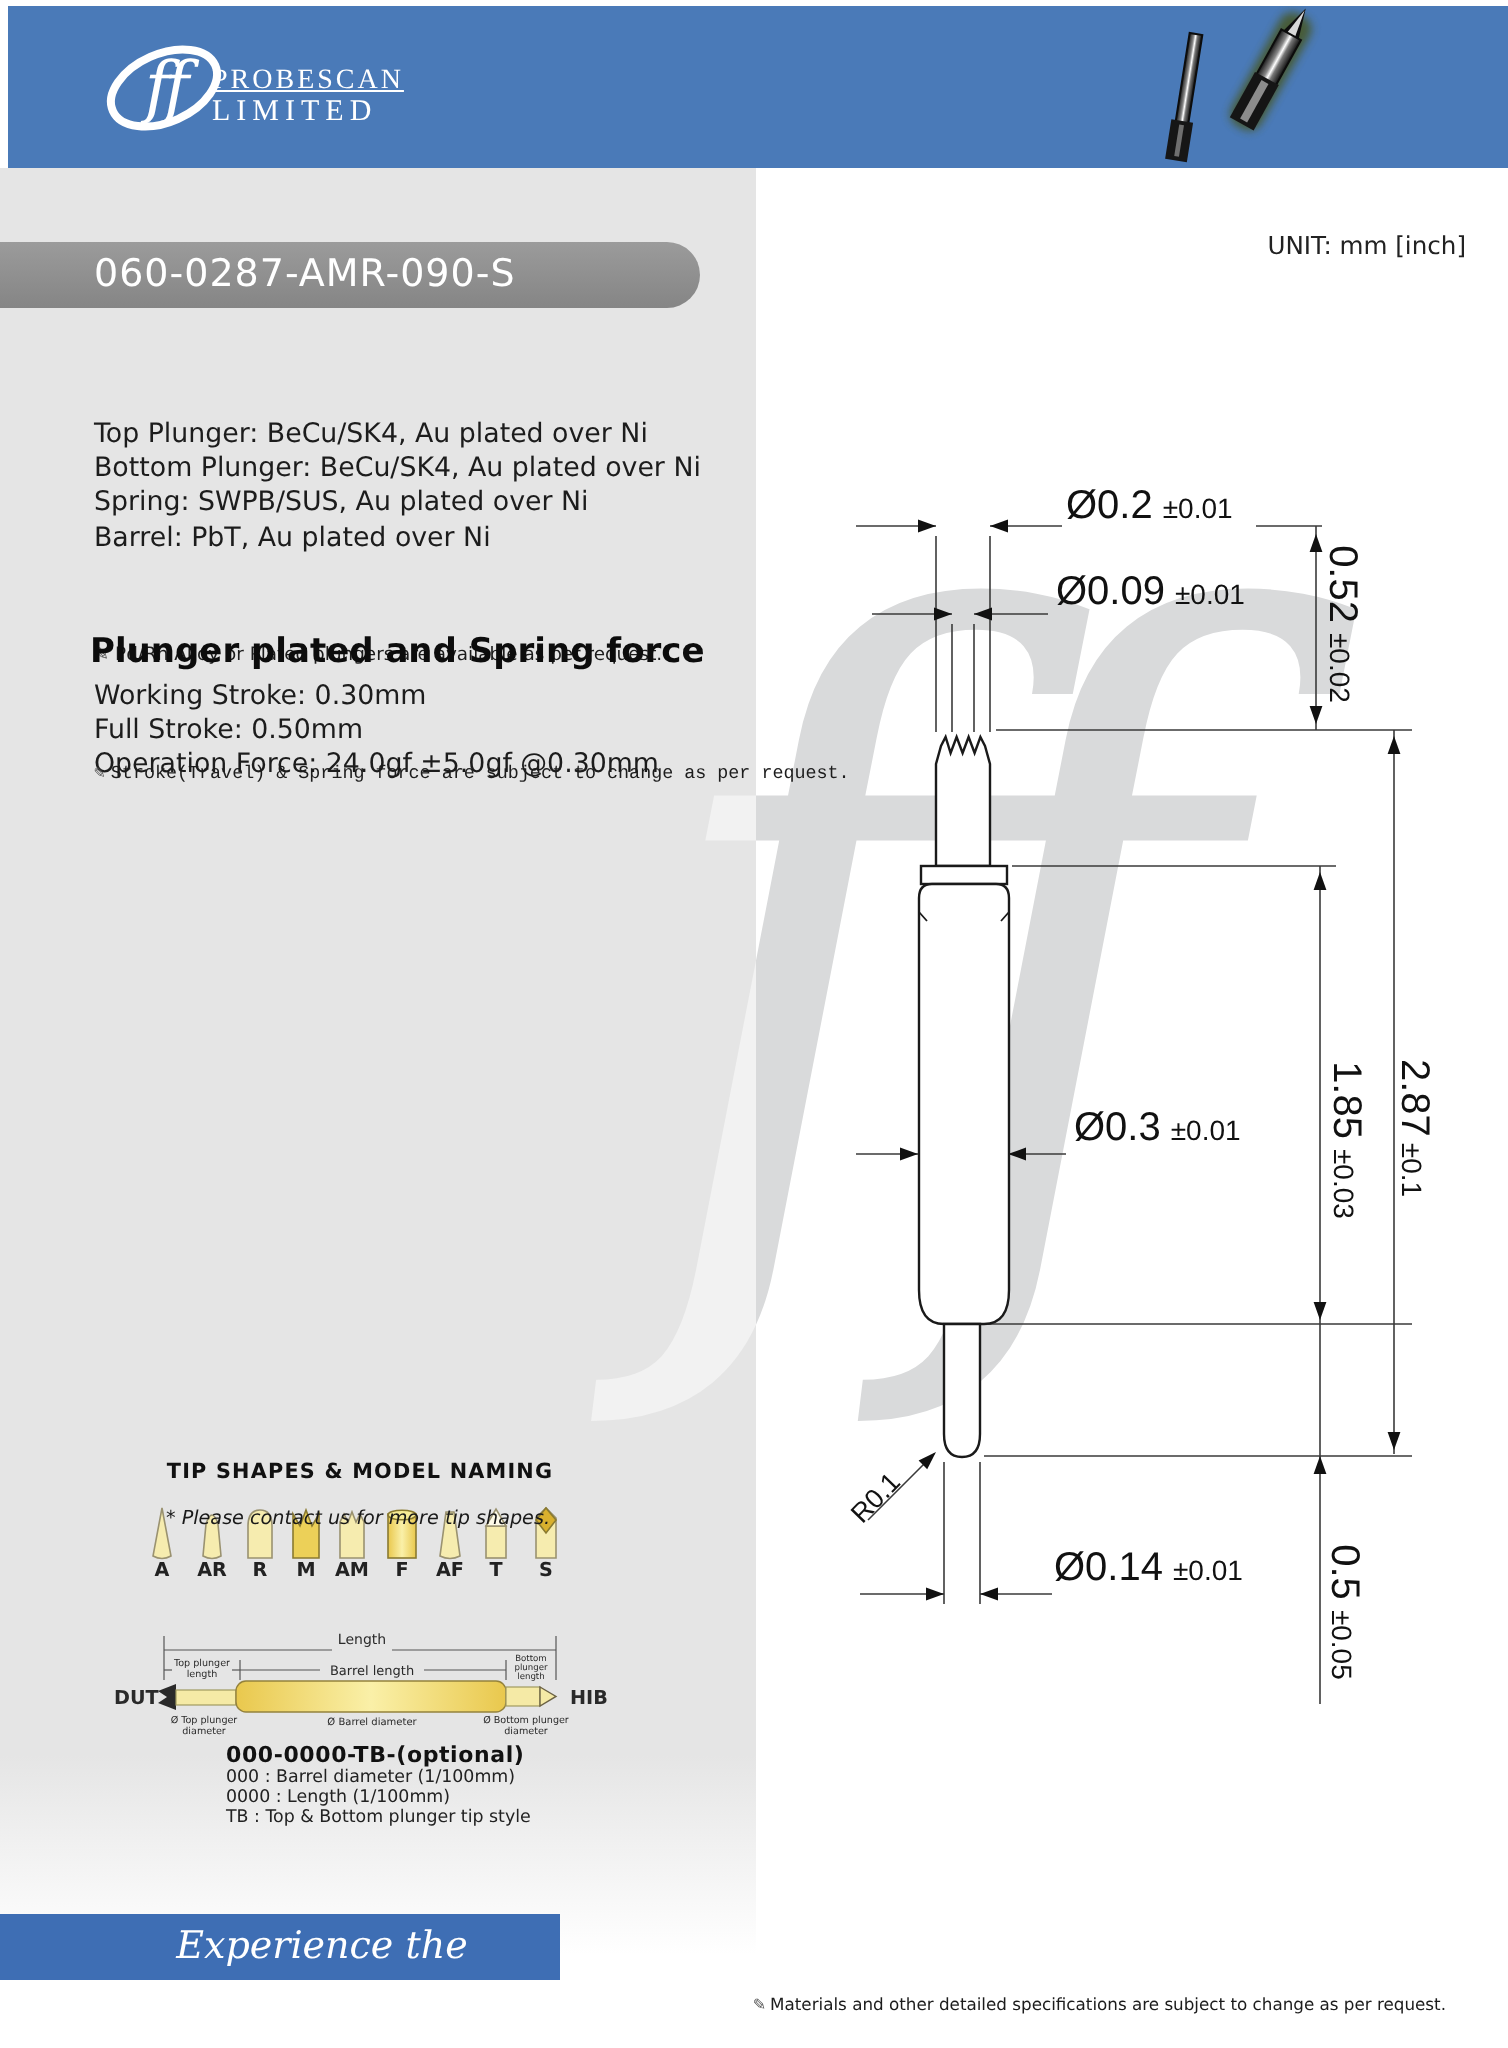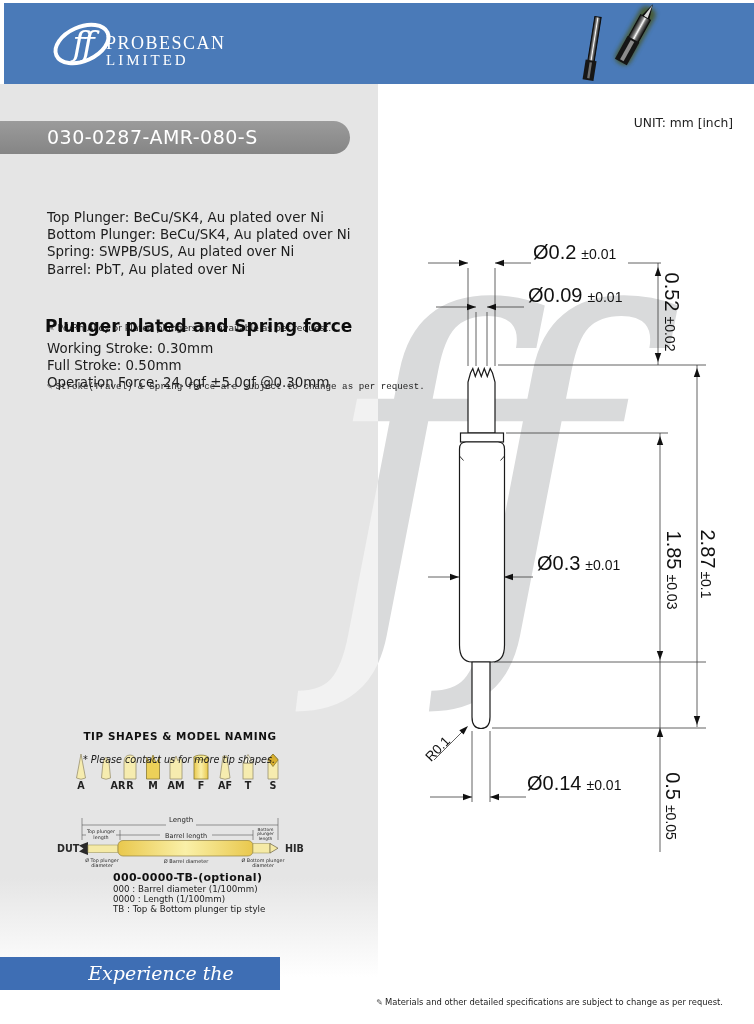--- a/index.html
+++ b/index.html
@@ -2,21 +2,21 @@
 <html><head>
 <meta charset="utf-8">
 <style>
   html,body{margin:0;padding:0;}
   .page{position:relative;width:754px;height:1024px;background:#ffffff;overflow:hidden;
         font-family:"DejaVu Sans","Liberation Sans",sans-serif;color:#1a1a1a;}
   
   .header-band{position:absolute;left:4px;top:3px;right:0;height:81px;background:#4a7ab8;}
   .logo-wrap{position:absolute;left:44px;top:13px;width:74px;height:56px;}
   .company{position:absolute;left:102px;top:31px;color:#fff;font-family:"Liberation Serif",serif;line-height:1;}
-  .company .l1{font-size:18px;letter-spacing:1.5px;}
+  .company .l1{font-size:14px;letter-spacing:1.5px;text-decoration:underline;}
   .company .l2{font-size:15px;letter-spacing:3px;margin-top:1px;}
   .header-probes{position:absolute;left:560px;top:0;width:132px;height:84px;}
   
   .left-panel{position:absolute;left:0;top:84px;width:378px;height:902px;
       background:linear-gradient(180deg,#e5e5e5 0%,#e5e5e5 88%,rgba(229,229,229,0) 99%);z-index:0;}
   .wm-clip{position:absolute;inset:0;z-index:1;pointer-events:none;}
   .wm-left{clip-path:inset(0 376px 0 0);}
   .wm-right{clip-path:inset(0 0 0 378px);}
   .watermark{position:absolute;left:322px;top:258px;font-family:"DejaVu Serif","Liberation Serif",serif;
       font-style:italic;font-size:430px;line-height:1;letter-spacing:-0.06em;}
@@ -104,21 +104,21 @@
           <polygon points="0,-10 4.6,6 -4.6,6" fill="#0d0d0d"></polygon>
           <polygon points="0,-9 2.2,5 -2.2,5" fill="#d8d8d8"></polygon>
           <rect x="-5.6" y="5" width="11.2" height="38" fill="url(#metalA)" stroke="#0c0c0c" stroke-width="1"></rect>
           <rect x="-6.8" y="30" width="13.6" height="26" fill="#151515"></rect>
           <rect x="-2" y="32" width="4" height="22" fill="#8c8c8c"></rect>
         </g>
       </svg>
     </div>
 
     <div class="unit-label">UNIT: mm [inch]</div>
-    <div class="part-pill">030-0287-AMR-080-S</div>
+    <div class="part-pill">060-0287-AMR-090-S</div>
 
     <div class="sec-lines" style="top:209px;">
       <div>Top Plunger: BeCu/SK4, Au plated over Ni</div>
       <div>Bottom Plunger: BeCu/SK4, Au plated over Ni</div>
       <div>Spring: SWPB/SUS, Au plated over Ni</div>
       <div>Barrel: PbT, Au plated over Ni</div>
     </div>
     <div class="note" style="top:284px;margin-top:38px;"><span class="pencil">✎</span><span>Pd/Rh Alloy or Plated plungers are available as per request.</span></div>
 
     <div class="sec-head" style="top:316px;">Plunger plated and Spring force</div>
@@ -218,21 +218,21 @@
           <rect x="173" y="12" width="10" height="16"></rect>
           <polygon points="173,12 178,3.5 183,12" fill="#fdfae8"></polygon>
         </g>
         <g>
           <path d="M198,28 V8 L203,3 L208,8 V28 Z"></path>
           <polygon points="198,9 203,3 208,9 203,15.5" fill="#d9b02e" stroke="#8a7a30"></polygon>
         </g>
       </g>
     </svg>
     <span class="tip-letter" style="left:81px;">A</span>
-    <span class="tip-letter" style="left:118px;">AR</span>
+    <span class="tip-letter" style="left:106px;">AR</span>
     <span class="tip-letter" style="left:130px;">R</span>
     <span class="tip-letter" style="left:153px;">M</span>
     <span class="tip-letter" style="left:176px;">AM</span>
     <span class="tip-letter" style="left:201px;">F</span>
     <span class="tip-letter" style="left:225px;">AF</span>
     <span class="tip-letter" style="left:248px;">T</span>
     <span class="tip-letter" style="left:273px;">S</span>
     <div class="tip-note">* Please contact us for more tip shapes.</div>
 
     <svg style="position:absolute;left:45px;top:812px;" width="280" height="58" viewBox="45 812 280 58">

